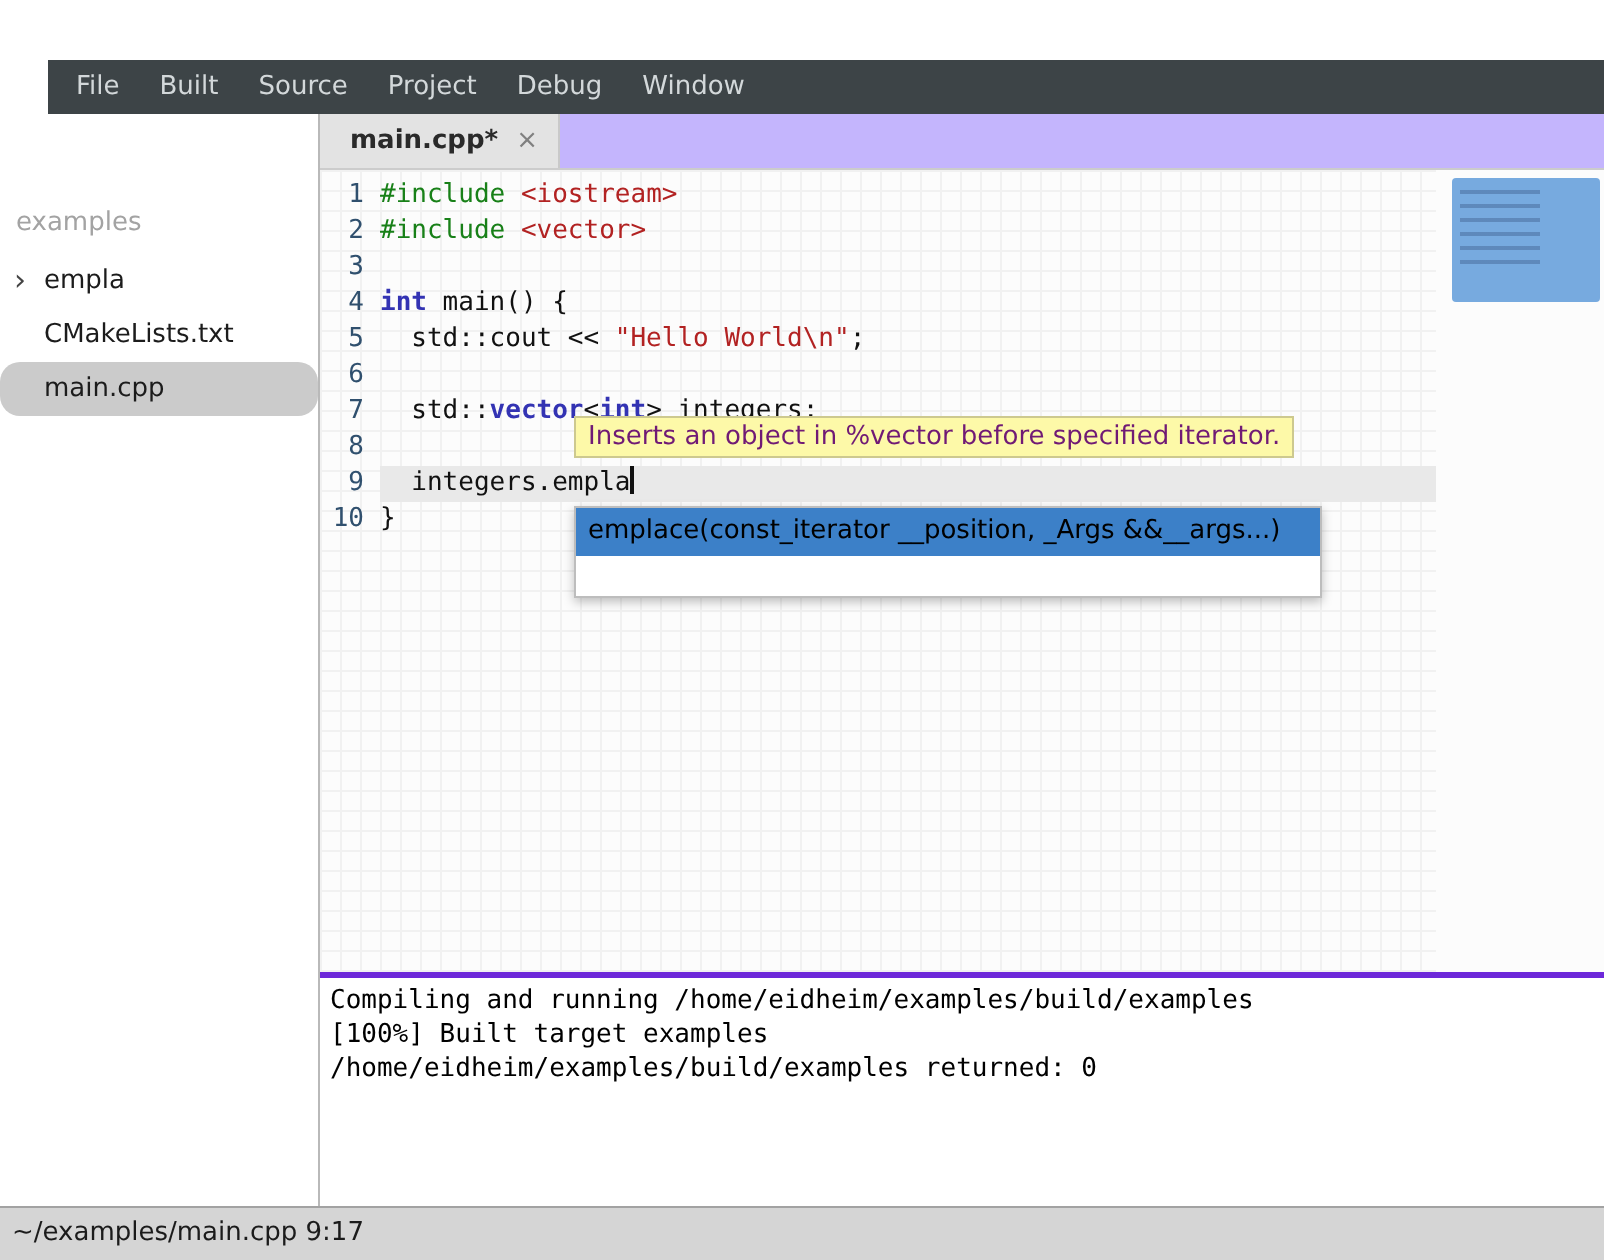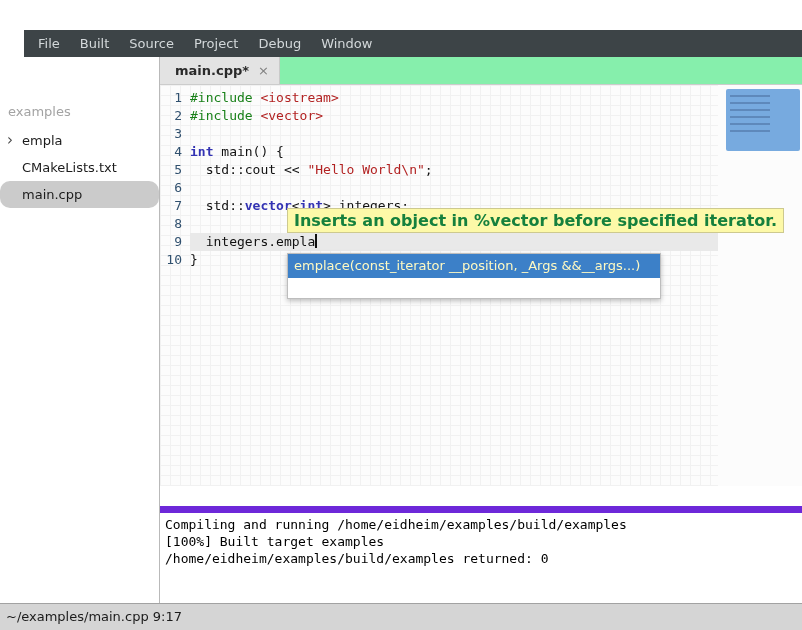--- a/index.html
+++ b/index.html
@@ -25,21 +25,21 @@
   .menu-item{color:#d3d8da;font-size:13px;line-height:27px;padding:0 10px;cursor:default;}
 
   
   .sidebar{position:absolute;top:57px;left:0;width:160px;bottom:27px;background:#fff;border-right:1px solid #b9b9b9;}
   .sidebar-header{color:#a3a3a3;font-size:13px;padding:7px 8px 8px;margin-top:40px;}
   .tree-item{position:relative;height:27px;line-height:27px;font-size:13px;color:#1c1c1c;padding-left:22px;white-space:nowrap;cursor:default;}
   .tree-item.selected{background:#cbcbcb;border-radius:10px;}
   .chevron{position:absolute;left:7px;top:0;color:#444;font-size:15px;line-height:26px;}
 
   
-  .tab-bar{position:absolute;top:57px;left:160px;right:0;height:28px;background:#86efac;border-bottom:1px solid #cccccc;display:flex;}
+  .tab-bar{position:absolute;top:57px;left:160px;right:0;height:28px;background:#c4b5fd;border-bottom:1px solid #cccccc;display:flex;}
   .tab{display:flex;align-items:center;gap:9px;padding:0 10px 0 15px;background:#e3e3e3;border-right:1px solid #c9c9c9;font-size:13px;font-weight:bold;color:#2a2a2a;cursor:default;}
   .tab-close{color:#808080;font-weight:normal;font-size:13px;cursor:default;}
 
   
   .editor{position:absolute;top:85px;left:160px;right:0;height:401px;background:#fcfcfc;overflow:hidden;}
   .code-area{position:absolute;top:0;left:0;width:558px;height:100%;padding-top:4px;
     background-image:linear-gradient(#f1f1f1 1px,transparent 1px),linear-gradient(90deg,#f1f1f1 1px,transparent 1px);
     background-size:10px 10px;}
   .line{display:flex;height:18px;}
   .ln{flex:none;width:30px;text-align:right;padding-right:8px;color:#30506e;font-family:"DejaVu Sans Mono","Liberation Mono",monospace;font-size:13px;line-height:18px;}
@@ -51,27 +51,27 @@
   .tok-pl{color:#111;}
   .caret{display:inline-block;width:2px;height:14px;background:#111;vertical-align:-2px;}
 
   
   .minimap{position:absolute;top:0;right:0;width:84px;height:100%;background:#fcfcfc;}
   .minimap-slider{position:absolute;top:4px;left:8px;right:2px;height:62px;background:var(--accent);border-radius:2px;opacity:.9;}
   .minimap-marks{position:absolute;top:6px;left:4px;right:30px;height:38px;
     background-image:repeating-linear-gradient(180deg,rgba(25,55,105,.35) 0 2px,transparent 2px 7px);}
 
   
-  .tooltip{position:absolute;left:287px;top:208px;background:var(--tooltip-bg);border:1px solid #cdc98f;padding:2px 6px;font-size:16px;color:#15803d;white-space:nowrap;z-index:5;font-weight:bold;}
+  .tooltip{position:absolute;left:287px;top:208px;background:var(--tooltip-bg);border:1px solid #cdc98f;padding:2px 6px;font-size:13px;color:#701a75;white-space:nowrap;z-index:5;}
   .completion{position:absolute;left:287px;top:253px;width:374px;background:#fff;border:1px solid #bdbdbd;box-shadow:0 2px 5px rgba(0,0,0,.25);padding-bottom:20px;z-index:6;}
   .comp-item{height:24px;line-height:24px;padding:0 6px;font-size:13px;color:#111;white-space:nowrap;overflow:hidden;cursor:default;}
-  .comp-item.selected{background:var(--sel);color:#fef9c3;}
+  .comp-item.selected{background:var(--sel);color:#000000;}
 
   
-  .terminal{position:absolute;top:486px;left:160px;right:0;height:117px;background:#fff;border-top:7px solid #6d28d9;padding:3px 0 0 5px;overflow:hidden;margin-top:20px;}
+  .terminal{position:absolute;top:486px;left:160px;right:0;height:117px;background:#fff;border-top:3px solid #6d28d9;padding:3px 0 0 5px;overflow:hidden;}
   .term-line{font-family:"DejaVu Sans Mono","Liberation Mono",monospace;font-size:13px;line-height:17px;color:#000;white-space:pre;}
 
   
   .statusbar{position:absolute;left:0;right:0;bottom:0;height:27px;background:#d5d5d5;border-top:1px solid #a2a2a2;font-size:13px;color:#1b1b1b;line-height:25px;padding-left:6px;}
 </style>
 </head>
 <body>
 
 <div id="app">
 

